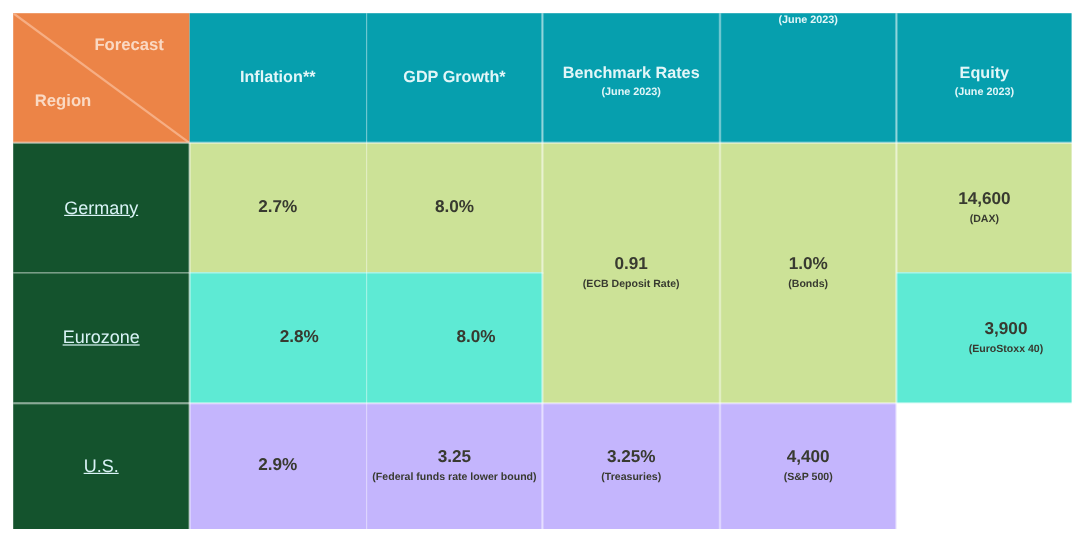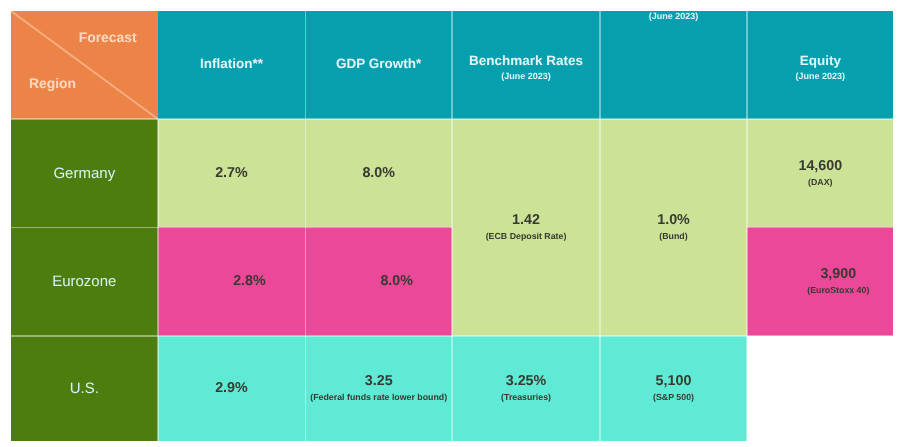--- a/index.html
+++ b/index.html
@@ -16,27 +16,27 @@
   .hdr{background:#069FAE;color:#E2F6F8;justify-content:flex-start;}
   .hdr.one .t{margin-top:44.3px;}
   .hdr.two .t{margin-top:41px;}
   .hdr.three .t{margin-top:28.3px;}
   .hdr .t{font-size:13.5px;font-weight:600;line-height:18.6px;text-align:center;letter-spacing:0px;}
   .hdr .s{font-size:9px;font-weight:600;line-height:11px;margin-top:0.4px;}
   .corner{background:#EC8447;overflow:hidden;}
   .corner .diag{position:absolute;left:0;top:0;width:100%;height:100%;}
   .corner .fc{position:absolute;right:21px;top:19px;color:#FAD9C3;font-size:13.9px;font-weight:600;line-height:14px;}
   .corner .rg{position:absolute;left:18px;bottom:28.5px;color:#FAD9C3;font-size:13.9px;font-weight:600;line-height:14px;}
-  .reg{background:#4d7c0f;color:#D9F3F6;font-size:15px;font-weight:400;}
+  .reg{background:#14532d;color:#D9F3F6;font-size:15px;font-weight:400;text-decoration:underline;}
   .val{color:#383A30;}
   .val .v{font-size:14.3px;font-weight:700;letter-spacing:0px;line-height:17px;}
   .val .n{font-size:8.8px;font-weight:700;margin-top:2px;line-height:11px;}
   .g1{background:#CCE297;}
-  .g2{background:#ec4899;padding-left:36px;}
-  .g3{background:#5eead4;}
+  .g2{background:#5eead4;padding-left:36px;}
+  .g3{background:#c4b5fd;}
   .span2{grid-row:span 2;}
 </style>
 </head>
 <body>
 
 <div class="wrap">
   <div class="grid">
 
     <div class="cell corner">
       <svg class="diag" viewBox="0 0 147 108" preserveAspectRatio="none">
@@ -67,26 +67,26 @@
     <div class="cell reg">
       <span>Germany</span>
     </div>
     <div class="cell val g1">
       <div class="v">2.7%</div>
     </div>
     <div class="cell val g1">
       <div class="v">8.0%</div>
     </div>
     <div class="cell val g1 span2">
-      <div class="v">1.42</div>
+      <div class="v">0.91</div>
       <div class="n">(ECB Deposit Rate)</div>
     </div>
     <div class="cell val g1 span2">
       <div class="v">1.0%</div>
-      <div class="n">(Bund)</div>
+      <div class="n">(Bonds)</div>
     </div>
     <div class="cell val g1">
       <div class="v">14,600</div>
       <div class="n">(DAX)</div>
     </div>
 
     <div class="cell reg">
       <span>Eurozone</span>
     </div>
     <div class="cell val g2">
@@ -108,21 +108,21 @@
     </div>
     <div class="cell val g3">
       <div class="v">3.25</div>
       <div class="n">(Federal funds rate lower bound)</div>
     </div>
     <div class="cell val g3">
       <div class="v">3.25%</div>
       <div class="n">(Treasuries)</div>
     </div>
     <div class="cell val g3">
-      <div class="v">5,100</div>
+      <div class="v">4,400</div>
       <div class="n">(S&amp;P 500)</div>
     </div>
 
   </div>
   <div class="lines">
     <div class="vline" style="left:145.85px;top:107.8px"></div>
     <div class="vline" style="left:293.55px"></div>
     <div class="vline" style="left:440.45px"></div>
     <div class="vline" style="left:588.15px"></div>
     <div class="vline" style="left:735.45px"></div>

